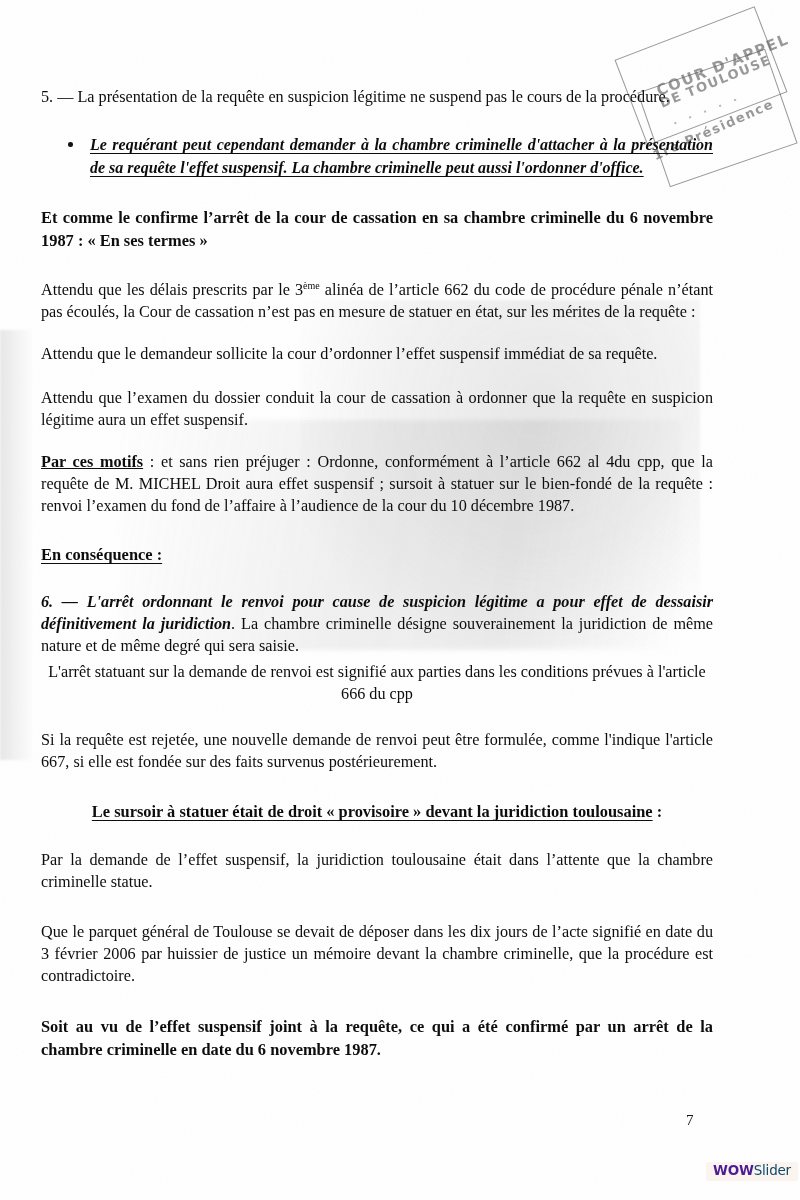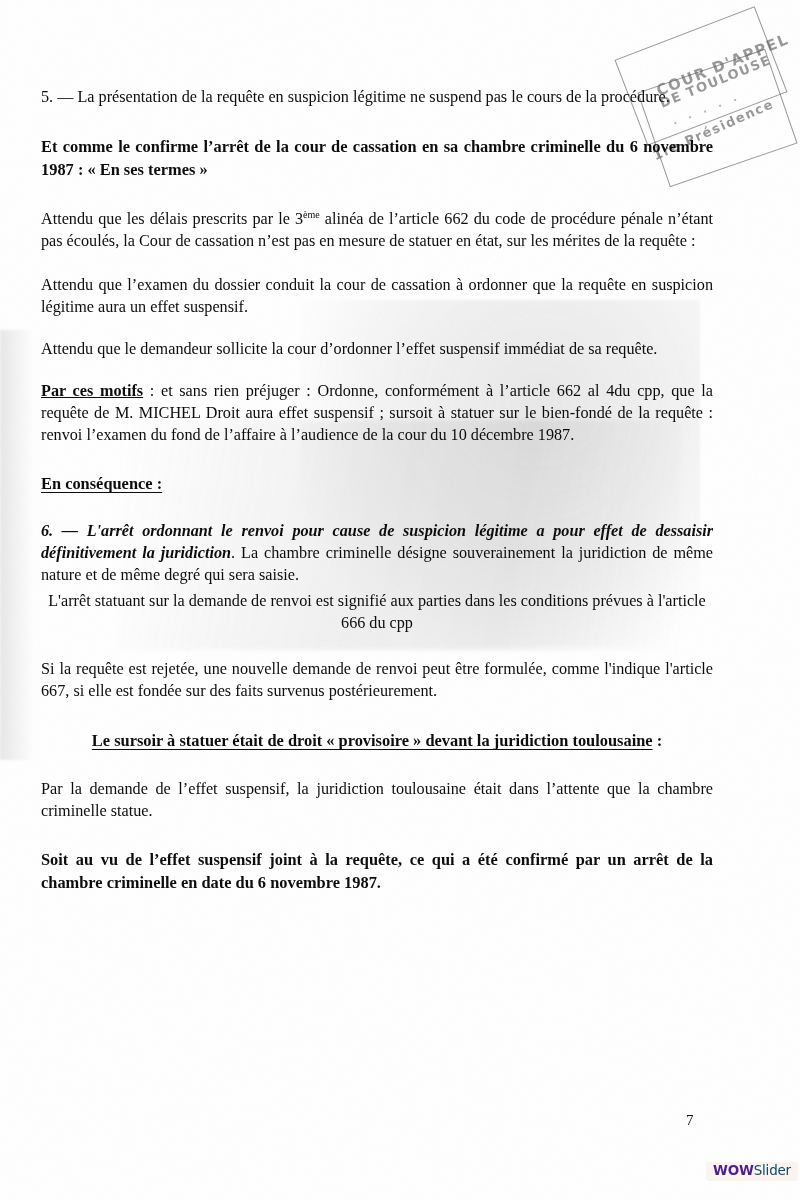--- a/index.html
+++ b/index.html
@@ -237,44 +237,46 @@
     <div class="stamp-text" id="stamp-line-city">DE TOULOUSE</div>
     <div class="stamp-text" id="stamp-dots">. . . . .</div>
     <div class="stamp-text" id="stamp-line-presidency">1re Présidence</div>
   </div>
 
   <div id="body-text">
 
     <p class="para gap-lg"><span>5. — </span><span>La présentation de la requête en suspicion légitime ne suspend pas le cours de la procédure.</span></p>
 
     <ul class="bullets">
+      <li>Le requérant peut cependant demander à la chambre criminelle d'attacher à la présentation de sa requête l'effet suspensif. La chambre criminelle peut aussi l'ordonner d'office.</li>
     </ul>
 
     <p class="bold-head" style="margin-top:28px;margin-bottom:26px;">Et comme le confirme l’arrêt de la cour de cassation en sa chambre criminelle du 6 novembre 1987 : «  En ses termes »</p>
 
     <p class="para"><span>Attendu que les délais prescrits par le 3</span><sup class="ord">ème</sup><span> alinéa de l’article 662 du code de procédure pénale n’étant pas écoulés, la Cour de cassation n’est pas en mesure de statuer en état, sur les mérites de la requête :</span></p>
 
+    <p class="para" style="margin-top:20px;">Attendu que le demandeur sollicite la cour d’ordonner l’effet suspensif immédiat de sa requête.</p>
+
     <p class="para" style="margin-top:22px;">Attendu que l’examen du dossier conduit la cour de cassation à ordonner que la requête en suspicion légitime aura un effet suspensif.</p>
 
-    <p class="para" style="margin-top:20px;">Attendu que le demandeur sollicite la cour d’ordonner l’effet suspensif immédiat de sa requête.</p>
-
     <p class="para" style="margin-top:20px;margin-bottom:27px;"><span class="bold u">Par ces motifs</span><span> : et sans rien préjuger : Ordonne, conformément à l’article 662 al 4du cpp, que la requête de M. MICHEL Droit aura effet suspensif ; sursoit à statuer sur le bien-fondé de la requête : renvoi l’examen du fond de l’affaire à l’audience de la cour du 10 décembre 1987.</span></p>
 
     <p class="heading-underline" style="margin-bottom:24px;"><span class="u">En conséquence :</span></p>
 
     <p class="para tight"><span class="num-lead">6. — </span><span class="num-lead">L'arrêt ordonnant le renvoi pour cause de suspicion légitime a pour effet de dessaisir définitivement la juridiction</span><span>. La chambre criminelle désigne souverainement la juridiction de même nature et de même degré qui sera saisie.</span></p>
 
     <p class="para" style="text-align:center;margin-bottom:24px;">L'arrêt statuant sur la demande de renvoi est signifié aux parties dans les conditions prévues à l'article 666 du cpp</p>
 
     <p class="para" style="margin-bottom:28px;">Si la requête est rejetée, une nouvelle demande de renvoi peut être formulée, comme l'indique l'article 667, si elle est fondée sur des faits survenus postérieurement.</p>
 
     <p class="heading-underline" style="margin-bottom:25px;text-align:center;"><span class="u">Le sursoir à statuer était de droit «  provisoire » devant la juridiction toulousaine</span><span> :</span></p>
 
     <p class="para" style="margin-bottom:27px;">Par la demande de l’effet suspensif, la juridiction toulousaine était dans l’attente que la chambre criminelle statue.</p>
 
+    <p class="para" style="margin-bottom:29px;">Que le parquet général de Toulouse se devait de déposer dans les dix jours de l’acte signifié en date du 3 février 2006 par huissier de justice un mémoire devant la chambre criminelle, que la procédure est contradictoire.</p>
 
     <p class="bold-head">Soit au vu de l’effet suspensif joint à la requête, ce qui a été confirmé par un arrêt de la chambre criminelle en date du 6 novembre 1987.</p>
 
   </div>
 
   <div id="page-number">7</div>
 
   <div id="watermark"><span id="watermark-wow">WOW</span><span id="watermark-slider">Slider</span></div>
 
 </div>

